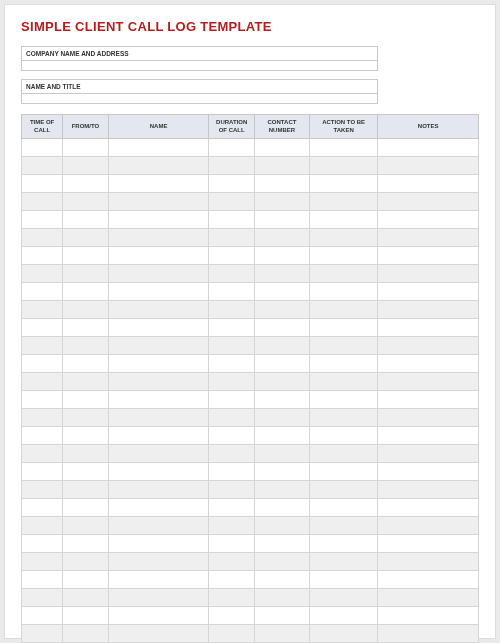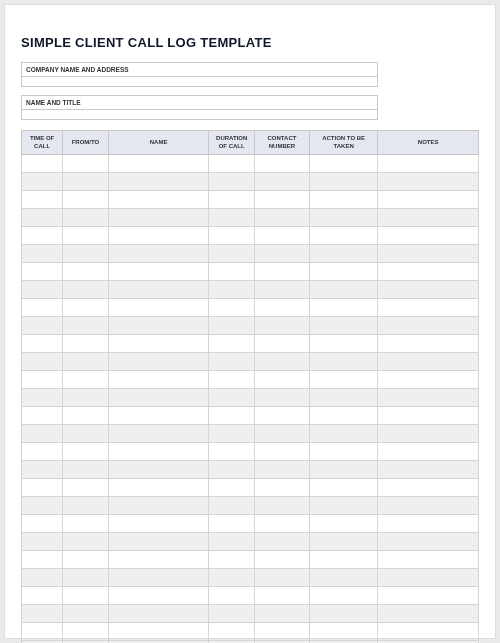--- a/index.html
+++ b/index.html
@@ -13,24 +13,23 @@
   .page {
     background: #fff;
     width: 100%;
     height: 100%;
     padding: 14px 16px 10px 16px;
     border: 1px solid #ddd;
   }
   .title {
     font-size: 13px;
     font-weight: bold;
-    color: #0f172a;
+    color: #b91c1c;
     letter-spacing: 0.3px;
     margin-bottom: 12px;
-    margin-top: 16px;
   }
   .field-block { margin-bottom: 8px; width: 78%; }
   .field-label {
     font-size: 6.5px;
     font-weight: bold;
     color: #333;
     border: 1px solid #c9c9c9;
     border-bottom: none;
     padding: 3px 4px;
     background: #fff;

